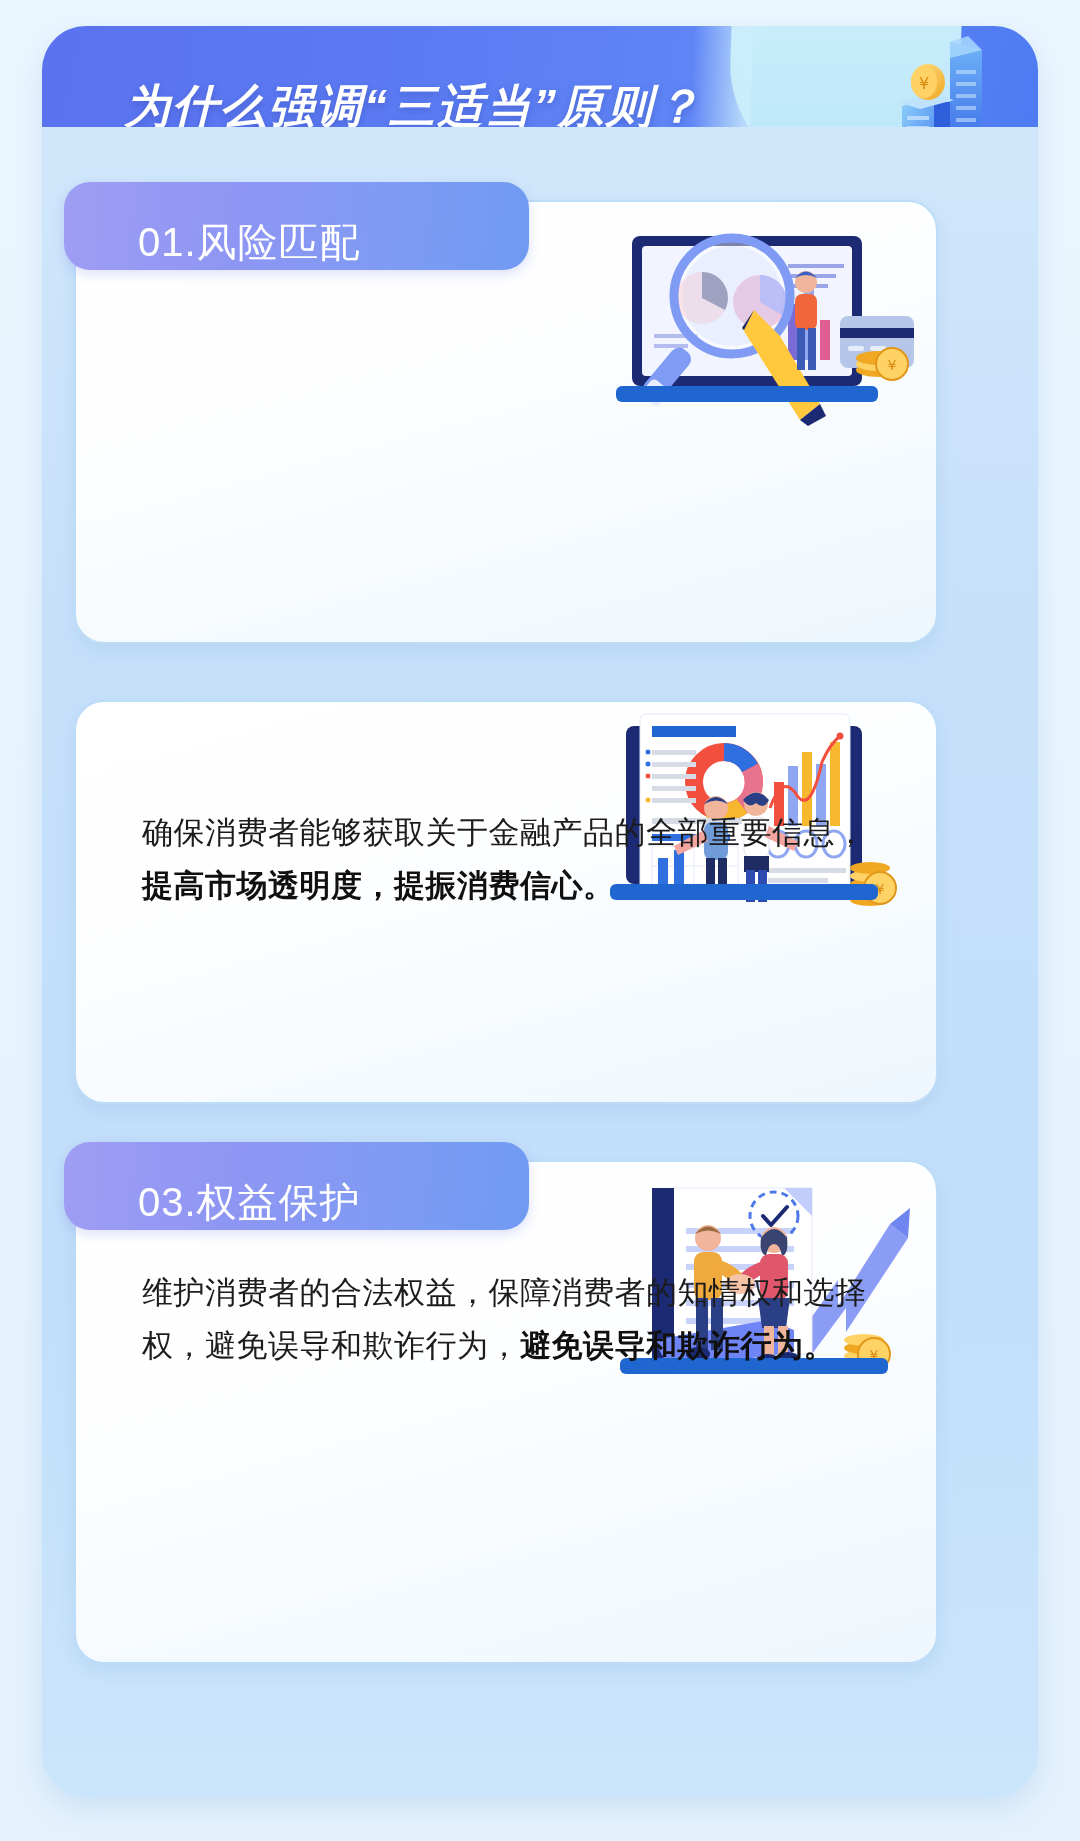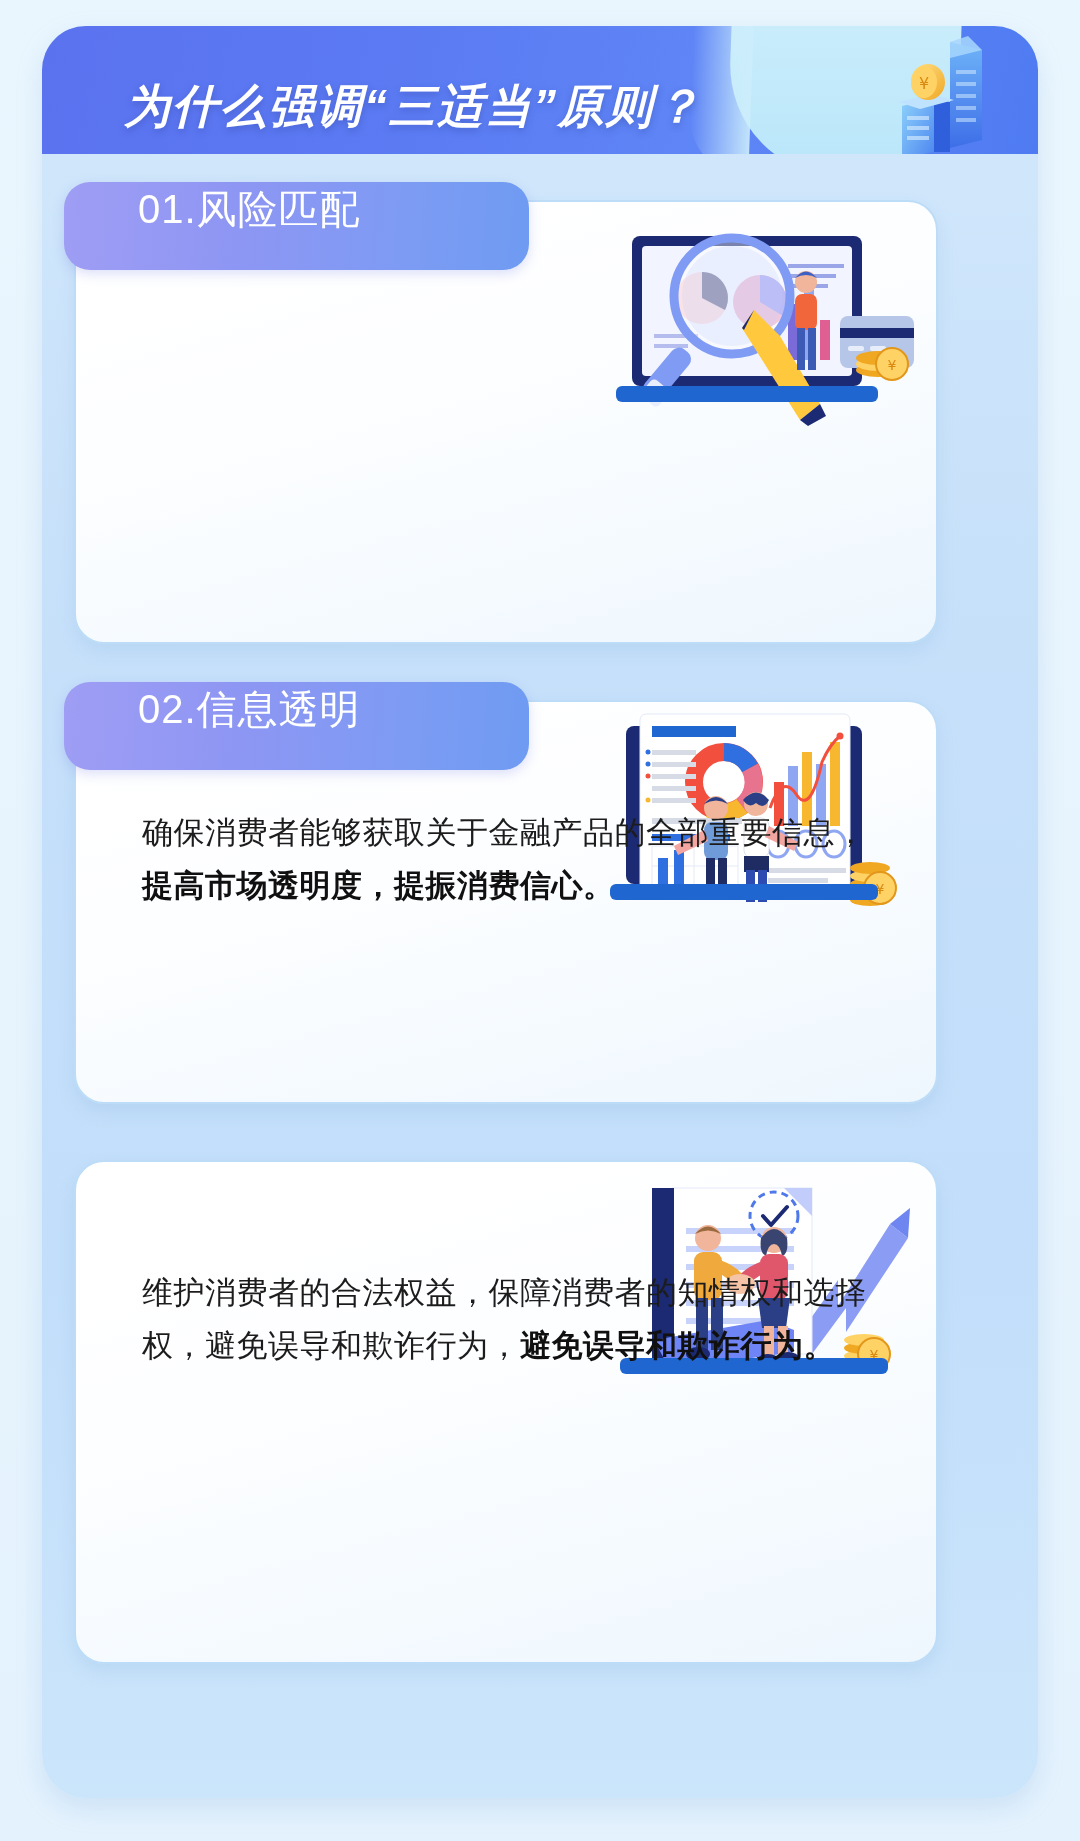--- a/index.html
+++ b/index.html
@@ -20,21 +20,21 @@
   .outer-panel{
     position:absolute;
     left:42px;top:26px;width:996px;height:1772px;
     border-radius:44px;
     background:linear-gradient(180deg,#d2e8fb 0%,#c6e0fa 35%,#c2defa 70%,#cbe5fb 100%);
     box-shadow:0 10px 26px rgba(120,170,220,.22);
   }
 
   
   .banner{
-    position:absolute;left:42px;top:26px;width:996px;height:128px;
+    position:absolute;left:42px;top:26px;width:996px;height:101px;
     border-radius:44px 44px 0 0;
     overflow:hidden;
   }
   .banner-bg{
     position:absolute;inset:0;
     background:linear-gradient(100deg,#5b72ef 0%,#5b7bf3 38%,#5f86f6 68%,#4f7bf2 100%);
   }
   
   .banner-notch{
     position:absolute;right:78px;top:-60px;width:230px;height:210px;
@@ -70,21 +70,21 @@
   .card-1{top:200px;height:440px;}
   .card-2{top:700px;height:400px;}
   .card-3{top:1160px;height:500px;}
 
   .card-head{
     position:absolute;left:-12px;top:-20px;
     width:465px;height:88px;
     border-radius:26px;
     background:linear-gradient(95deg,#9f9df4 0%,#8d96f3 38%,#7e9bf3 72%,#6f9bf2 100%);
     box-shadow:0 4px 12px rgba(120,130,230,.25);
-    display:flex;align-items:flex-start;
+    display:flex;align-items:flex-end;
   }
   .card-head-text{
     margin-left:74px;
     color:#ffffff;font-size:40px;font-weight:500;letter-spacing:1px;
     white-space:nowrap;
   }
 
   .card-body{
     position:absolute;left:66px;right:40px;top:104px;
     font-size:31px;line-height:1.72;color:#1c1c1c;
@@ -215,23 +215,20 @@
           <text x="300" y="146" font-size="14" fill="#d88a10" text-anchor="middle" font-family="DejaVu Sans, sans-serif">¥</text>
         </g>
 
         <rect x="24" y="162" width="262" height="16" rx="6" fill="#1f66d0"></rect>
       </svg>
     </div>
 
   </div>
 
   <div class="card card-2">
-    <div class="card-head">
-      <span class="card-head-text">02.信息透明</span>
-    </div>
 
     <div class="card-illu illu-2">
       <svg viewBox="0 0 320 225" width="320" height="225">
         <rect x="28" y="14" width="236" height="158" rx="8" fill="#1b2a72"></rect>
         <rect x="42" y="2" width="210" height="176" rx="6" fill="#ffffff" stroke="#e3e9f5"></rect>
         <rect x="54" y="14" width="84" height="11" fill="#1f66d0"></rect>
 
         <circle cx="126" cy="70" r="30" fill="none" stroke="#f24f3e" stroke-width="18"></circle>
         <path d="M126 40 A30 30 0 0 1 152 56" fill="none" stroke="#2f6fe0" stroke-width="18"></path>
         <path d="M152 56 A30 30 0 0 1 144 94" fill="none" stroke="#e8738f" stroke-width="18"></path>
@@ -315,20 +312,23 @@
         <rect x="12" y="172" width="268" height="16" rx="6" fill="#1f66d0"></rect>
       </svg>
     </div>
 
     <div class="card-body">
       <span>确保消费者能够获取关于金融产品的全部重要信息，</span><b>提高市场透明度，提振消费信心。</b>
     </div>
   </div>
 
   <div class="card card-3">
+    <div class="card-head">
+      <span class="card-head-text">03.权益保护</span>
+    </div>
 
     <div class="card-illu illu-3">
       <svg viewBox="0 0 320 230" width="320" height="230">
 
         <polygon points="196,170 240,108 240,134 292,52 310,66 248,160 248,136 214,182" fill="#8b9cf5"></polygon>
         <polygon points="292,52 310,66 312,36" fill="#6f85f0"></polygon>
 
         <rect x="74" y="16" width="140" height="166" fill="#ffffff" stroke="#e3e9f5"></rect>
         <polygon points="186,16 214,16 214,44" fill="#c3cdfb"></polygon>
         <rect x="54" y="16" width="22" height="170" fill="#1b2a72"></rect>

